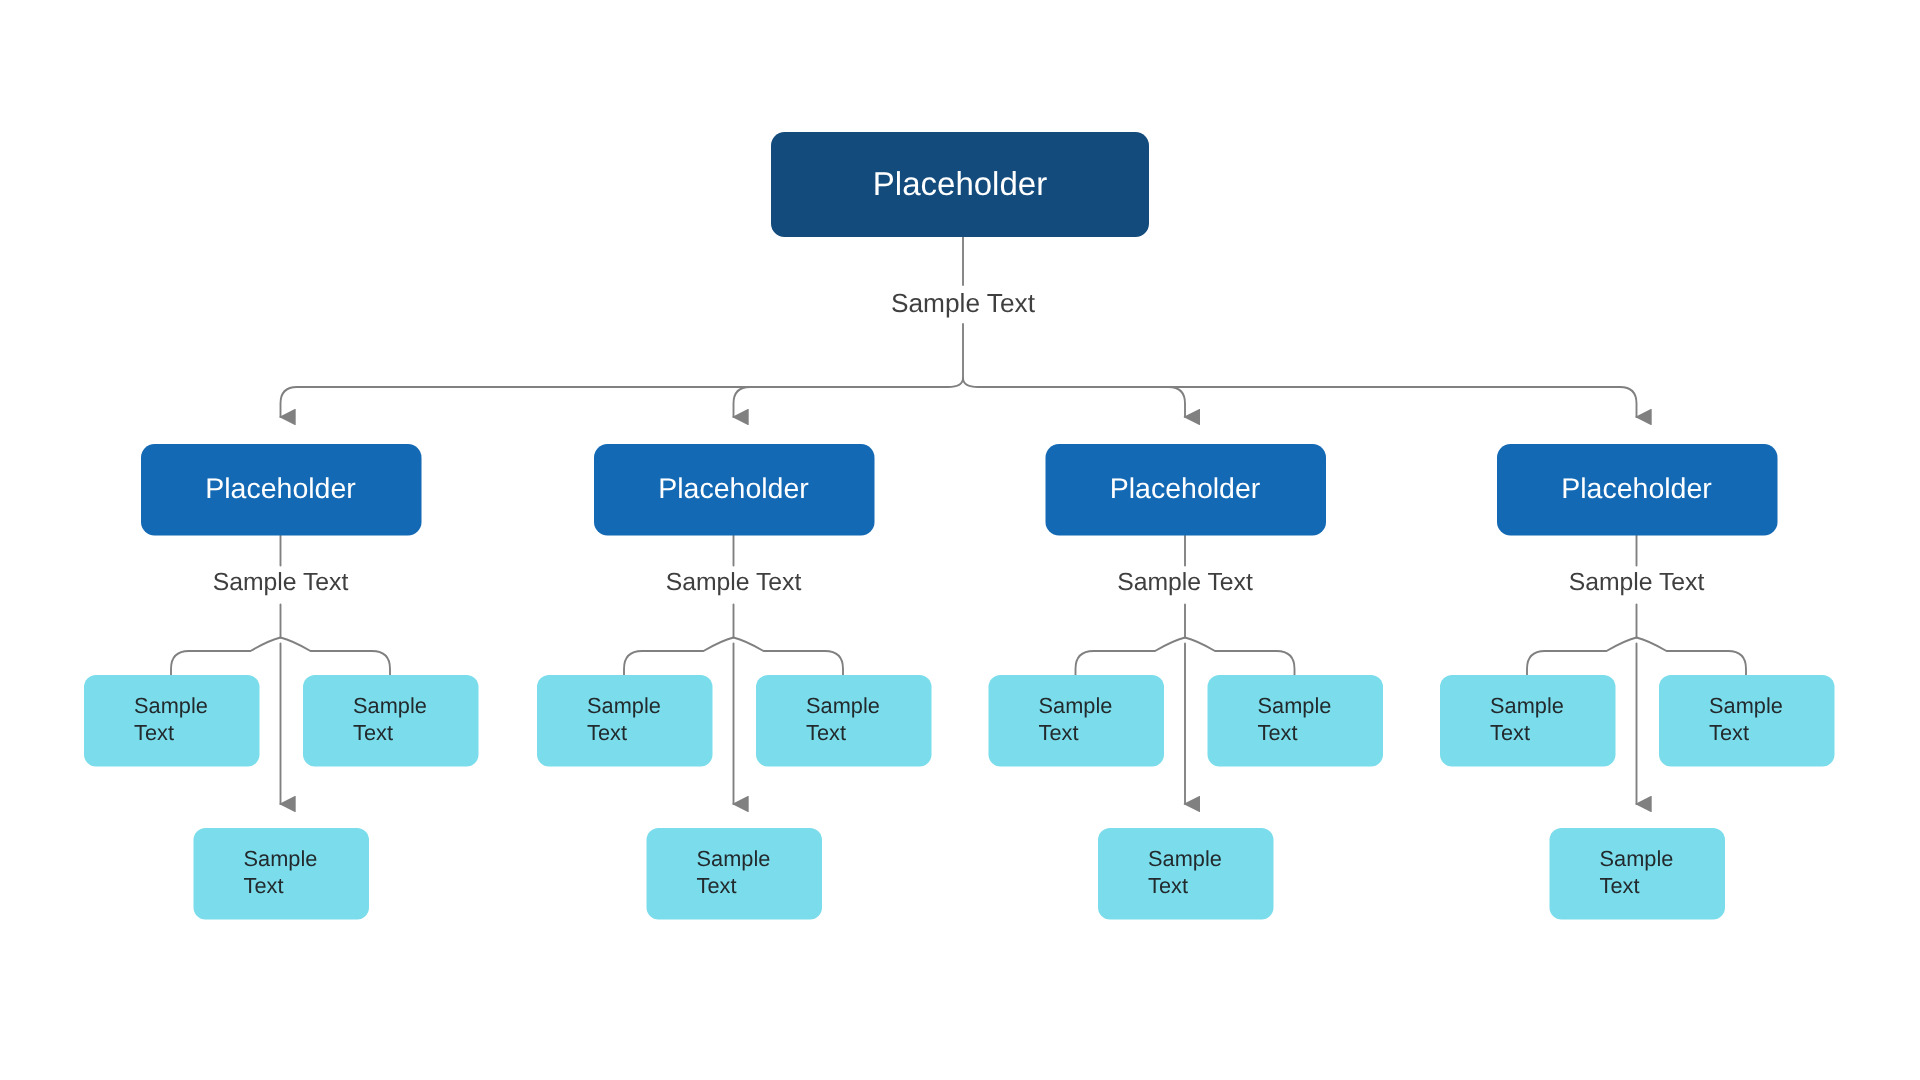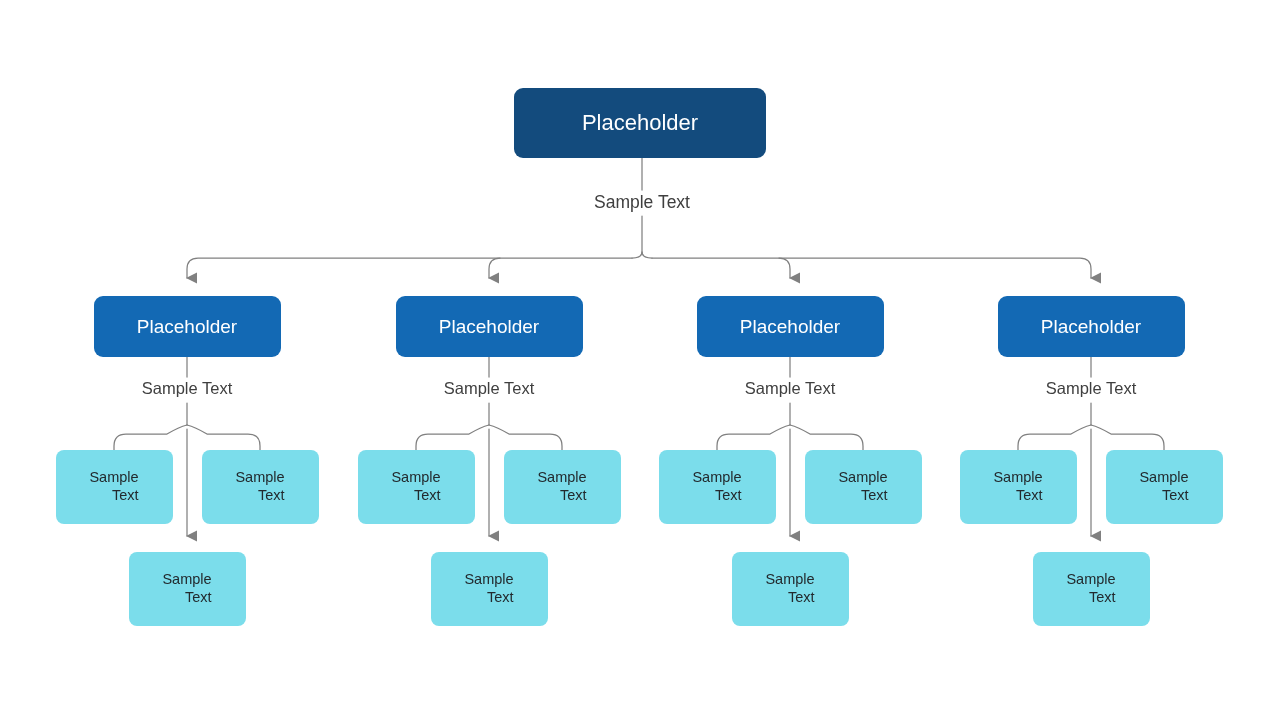--- a/index.html
+++ b/index.html
@@ -32,21 +32,21 @@
     height: 720px;
     pointer-events: none;
   }
 
   .node {
     position: absolute;
     box-sizing: border-box;
     display: flex;
     align-items: center;
     justify-content: center;
-    text-align: right;
+    text-align: left;
     line-height: 1.24;
     white-space: pre-line;
   }
 
   
   .node-root {
     left: 514px;
     top: 88px;
     width: 252px;
     height: 70px;
@@ -65,21 +65,21 @@
     background: #1369B4;
     border-radius: 9px;
     color: #ffffff;
     font-size: 19px;
     font-weight: 400;
   }
 
   
   .node-l3 {
     width: 117px;
-    height: 74px;
+    height: 61px;
     background: #7BDDEB;
     border-radius: 8px;
     color: #222a2e;
     font-size: 14.5px;
     font-weight: 400;
   }
   .node-l3.left  { top: 450px; }
   .node-l3.right { top: 450px; }
   .node-l3.bottom{ top: 552px; }
 

